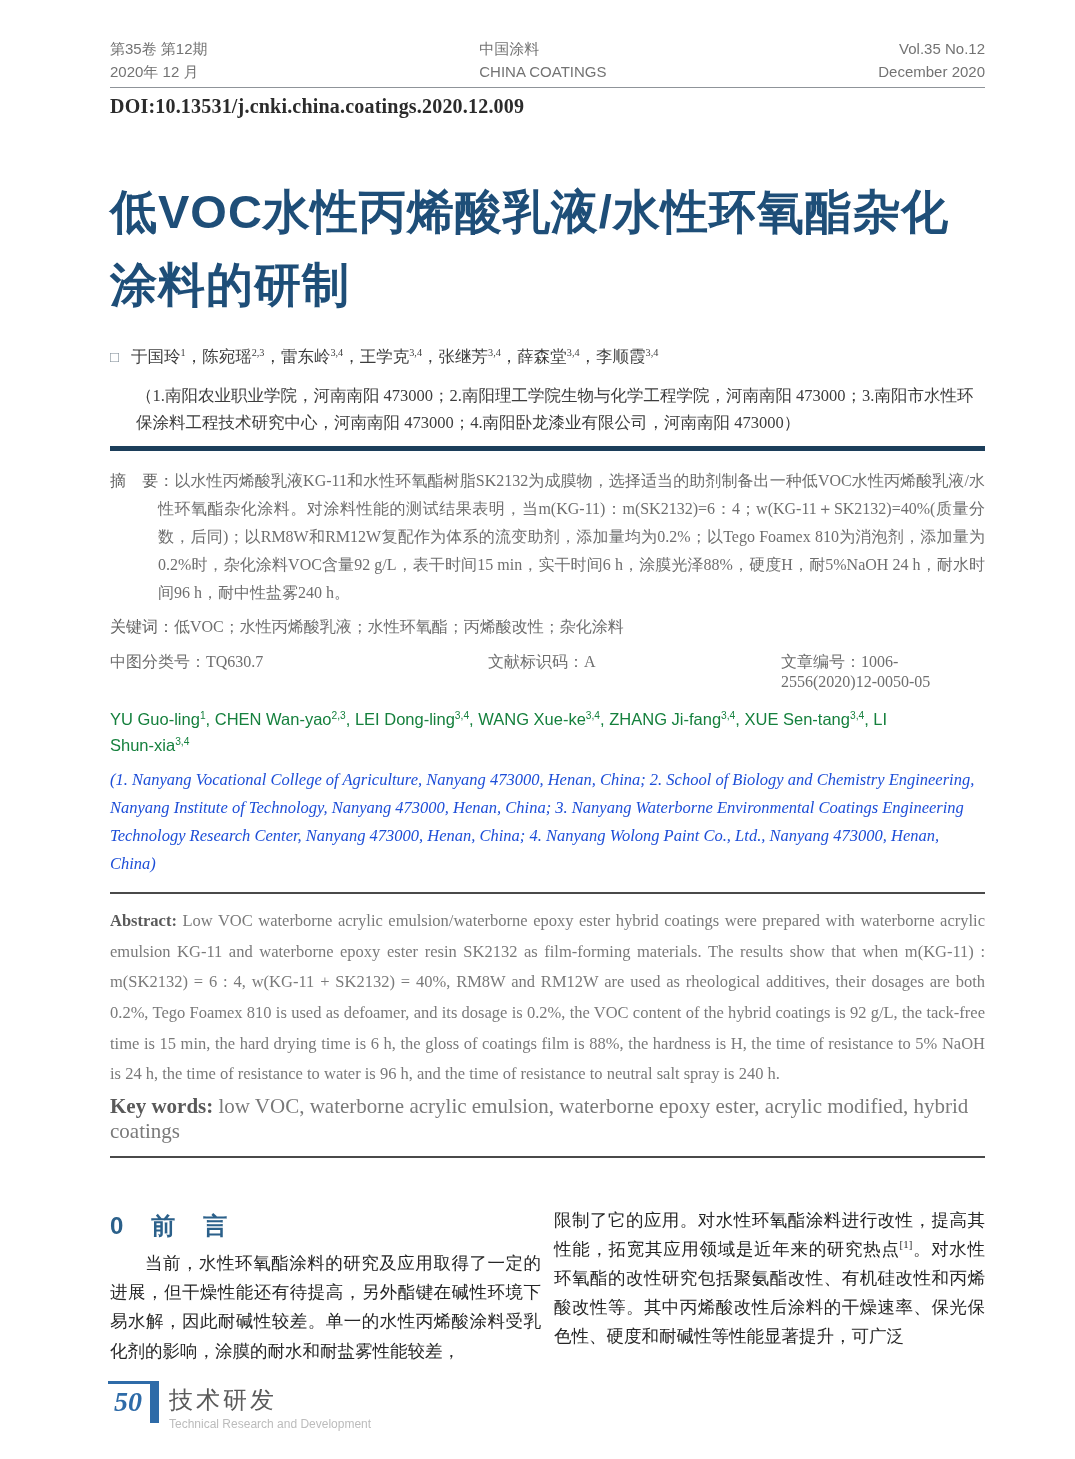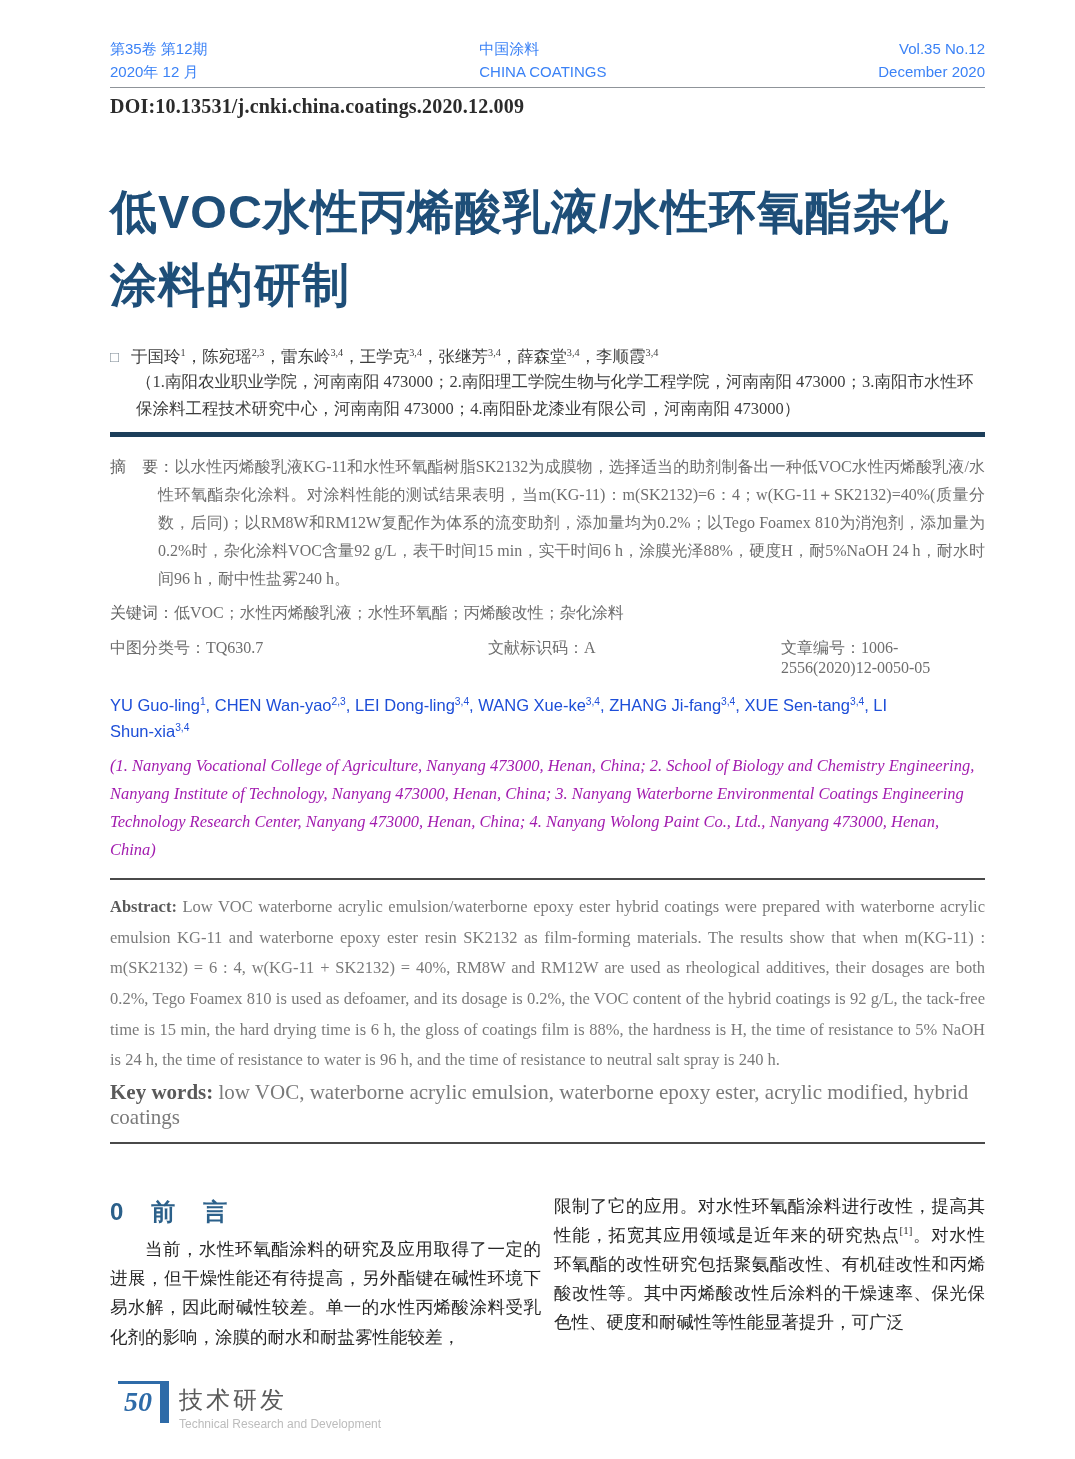--- a/index.html
+++ b/index.html
@@ -9,41 +9,41 @@
     width:1075px; height:1459px;
     margin:0 auto;
     background:#ffffff;
     font-family:"Liberation Serif", serif;
     color:#333;
     padding:38px 90px 0 110px;
     overflow:hidden;
   }
   
   .jheader { display:flex; justify-content:space-between; align-items:flex-start;
-    font-family:"Liberation Sans", sans-serif; color:#3b82f6; font-size:15px; line-height:1.5; }
+    font-family:"Liberation Sans", sans-serif; color:#737373; font-size:15px; line-height:1.5; }
   .jheader .hc { text-align:left; }
   .jheader .hr { text-align:right; }
   .hdr-rule { border-top:1.5px solid #8f9499; margin-top:4px; }
   .doi { font-family:"Liberation Serif", serif; color:#2b2b2b; font-size:20px; font-weight:bold; margin-top:7px; letter-spacing:0.2px; }
 
   
   .title-cn {
     margin-top:58px;
     font-family:"Liberation Sans", sans-serif;
     font-weight:bold;
     font-size:47px;
     line-height:1.55;
     color:#1e4e78;
     letter-spacing:1px;
   }
   
   .authors-cn { margin-top:24px; font-size:16.5px; color:#3c3c3c; font-family:"Liberation Serif", serif; }
   .authors-cn .marker { color:#7d8a94; margin-right:12px; font-size:15px; }
   sup { font-size:0.62em; vertical-align:super; line-height:0; }
-  .affil-cn { margin-top:0; padding-left:26px; font-size:16.5px; line-height:1.65; color:#3c3c3c; }
+  .affil-cn { margin-top:14px; padding-left:26px; font-size:16.5px; line-height:1.65; color:#3c3c3c; }
 
   .rule-thick { height:5px; background:#1c3e5a; margin-top:10px; }
 
   
   .abstract-cn { margin-top:16px; font-size:16px; line-height:1.75; color:#6e6e6e;
     padding-left:48px; text-indent:-48px; text-align:justify; }
   .abstract-cn .label, .keywords-cn .label { color:#5f5f5f; }
   .keywords-cn { margin-top:10px; font-size:16px; color:#6e6e6e; }
   .class-row { margin-top:14px; font-size:16px; color:#6e6e6e; display:grid;
     grid-template-columns: 330px 245px 1fr; gap: 48px; }
@@ -51,40 +51,40 @@
   
   .title-en {
     margin-top:66px;
     font-family:"Liberation Sans", sans-serif;
     font-weight:bold;
     font-size:30px;
     line-height:1.6;
     color:#1e4e78;
     letter-spacing:-0.2px;
   }
-  .authors-en { margin-top:16px; font-family:"Liberation Sans", sans-serif; font-size:16.5px; line-height:1.55; color:#1d4ed8; width:820px; }
-  .affil-en { margin-top:8px; font-style:italic; font-size:16.5px; line-height:1.7; color:#a21caf; }
+  .authors-en { margin-top:16px; font-family:"Liberation Sans", sans-serif; font-size:16.5px; line-height:1.55; color:#15803d; width:820px; }
+  .affil-en { margin-top:8px; font-style:italic; font-size:16.5px; line-height:1.7; color:#1d4ed8; }
 
   .rule-thin { border-top:2px solid #4a4a4a; margin-top:14px; }
 
   
   .abstract-en { margin-top:12px; font-size:16.5px; line-height:1.85; color:#7a7a7a; text-align:justify; }
   .abstract-en .label-b, .keywords-en .label-b { font-weight:bold; color:#5a5a5a; }
   .keywords-en { margin-top:4px; font-size:21px; color:#7a7a7a; }
   .rule-thin2 { border-top:2px solid #4a4a4a; margin-top:12px; }
 
   
   .intro { display:flex; gap:13px; margin-top:48px; }
   .intro .col { width:431px; font-size:17.5px; line-height:1.66; color:#262626; text-align:justify; }
   .intro h3 { font-family:"Liberation Sans", sans-serif; color:#2b608a; font-size:24px; font-weight:bold; letter-spacing:2px; margin-bottom:4px; }
   .intro .col-left p { text-indent:2em; }
   .intro p sup { color:#262626; }
 
   
-  .page-footer { position:absolute; left:118px; bottom:28px; display:flex; align-items:flex-start; }
+  .page-footer { position:absolute; left:108px; bottom:28px; display:flex; align-items:flex-start; }
   .page-num {
     font-family:"Liberation Serif", serif; font-style:italic; font-weight:bold;
     font-size:28px; color:#2e6ba8; border-top:3px solid #2e6ba8;
     padding:1px 8px 0 6px; line-height:1.2;
   }
   .v-bar { width:9px; height:42px; background:#2e6ba8; margin-right:10px; }
   .col-info { padding-top:3px; font-family:"Liberation Sans", sans-serif; }
   .col-cn { font-size:24px; color:#5a5a5a; letter-spacing:3px; }
   .col-en { font-size:12px; color:#bcbcbc; margin-top:1px; }
 </style>

